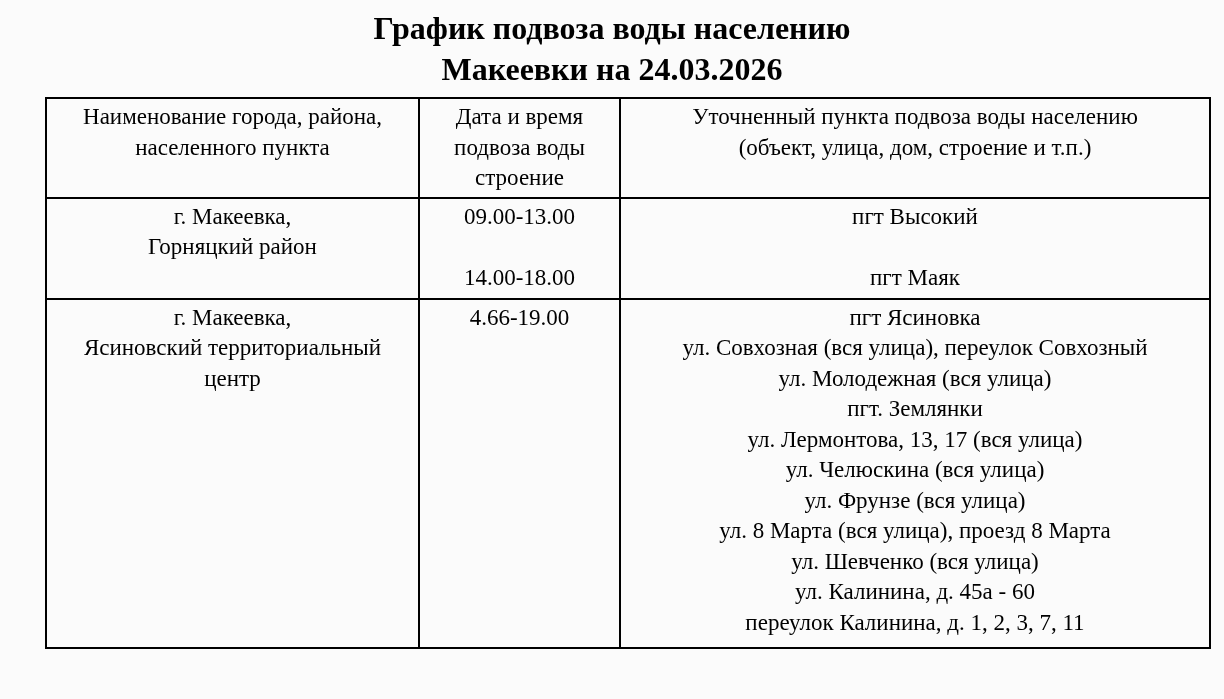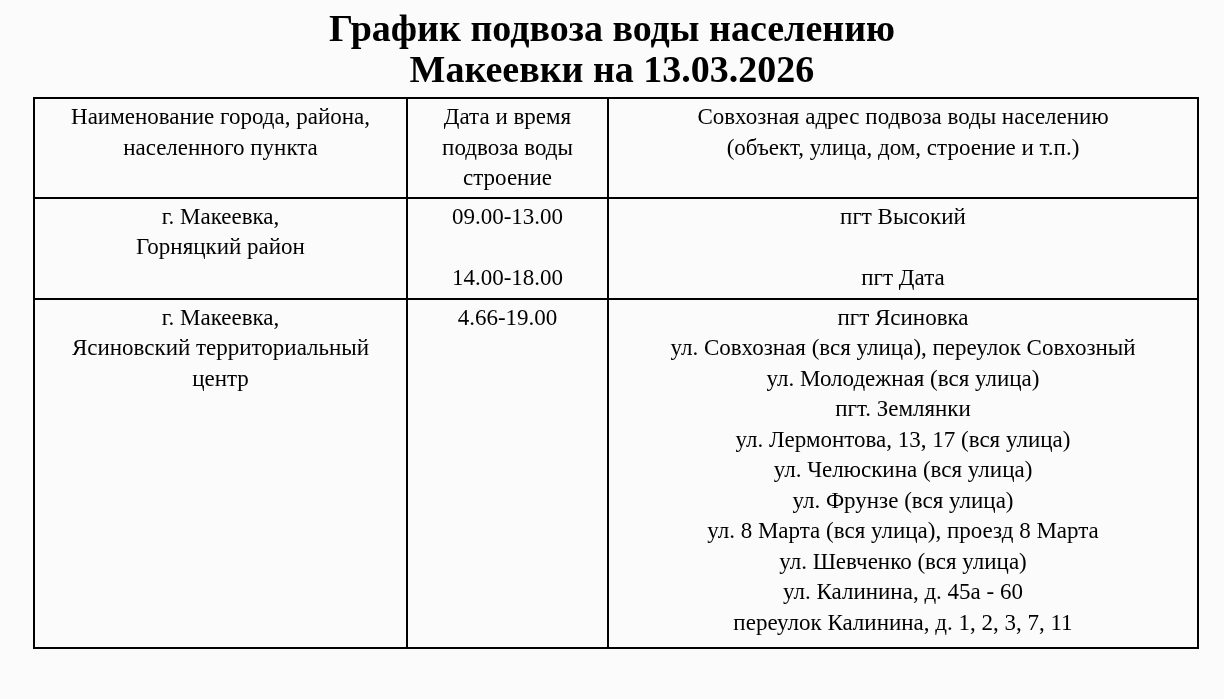--- a/index.html
+++ b/index.html
@@ -15,27 +15,27 @@
     color: #000;
     overflow: hidden;
   }
   .title {
     position: absolute;
     top: 8px;
     left: 0;
     width: 100%;
     text-align: center;
     font-weight: bold;
-    font-size: 38px;
+    font-size: 32px;
     line-height: 41px;
   }
   .title .line { display: block; }
   table.schedule {
     position: absolute;
-    left: 33px;
+    left: 45px;
     top: 97px;
     width: 1164px;
     border-collapse: collapse;
     table-layout: fixed;
     padding-left: 23px;
   }
   table.schedule td {
     border: 2px solid #000;
     text-align: center;
     vertical-align: top;
@@ -49,48 +49,48 @@
   tr.data-row-1   { height: 101px; }
   tr.data-row-2   { height: 349px; }
 </style>
 </head>
 <body>
 
 <div class="page">
 
   <div class="title">
     <span class="line">График подвоза воды населению</span>
-    <span class="line">Макеевки на 13.03.2026</span>
+    <span class="line">Макеевки на 24.03.2026</span>
   </div>
 
   <table class="schedule">
     <colgroup>
       <col style="width:373px">
       <col style="width:201px">
       <col style="width:590px">
     </colgroup>
     <tbody>
       <tr class="header-row">
         <td>Наименование города, района,
 населенного пункта</td>
         <td>Дата и время
 подвоза воды
 строение</td>
-        <td>Совхозная адрес подвоза воды населению
+        <td>Уточненный пункта подвоза воды населению
 (объект, улица, дом, строение и т.п.)</td>
       </tr>
       <tr class="data-row-1">
         <td>г. Макеевка,
 Горняцкий район</td>
         <td>09.00-13.00
 
 14.00-18.00</td>
         <td>пгт Высокий
 
-пгт Дата</td>
+пгт Маяк</td>
       </tr>
       <tr class="data-row-2">
         <td>г. Макеевка,
 Ясиновский территориальный
 центр</td>
         <td>4.66-19.00</td>
         <td>пгт Ясиновка
 ул. Совхозная (вся улица), переулок Совхозный
 ул. Молодежная (вся улица)
 пгт. Землянки

